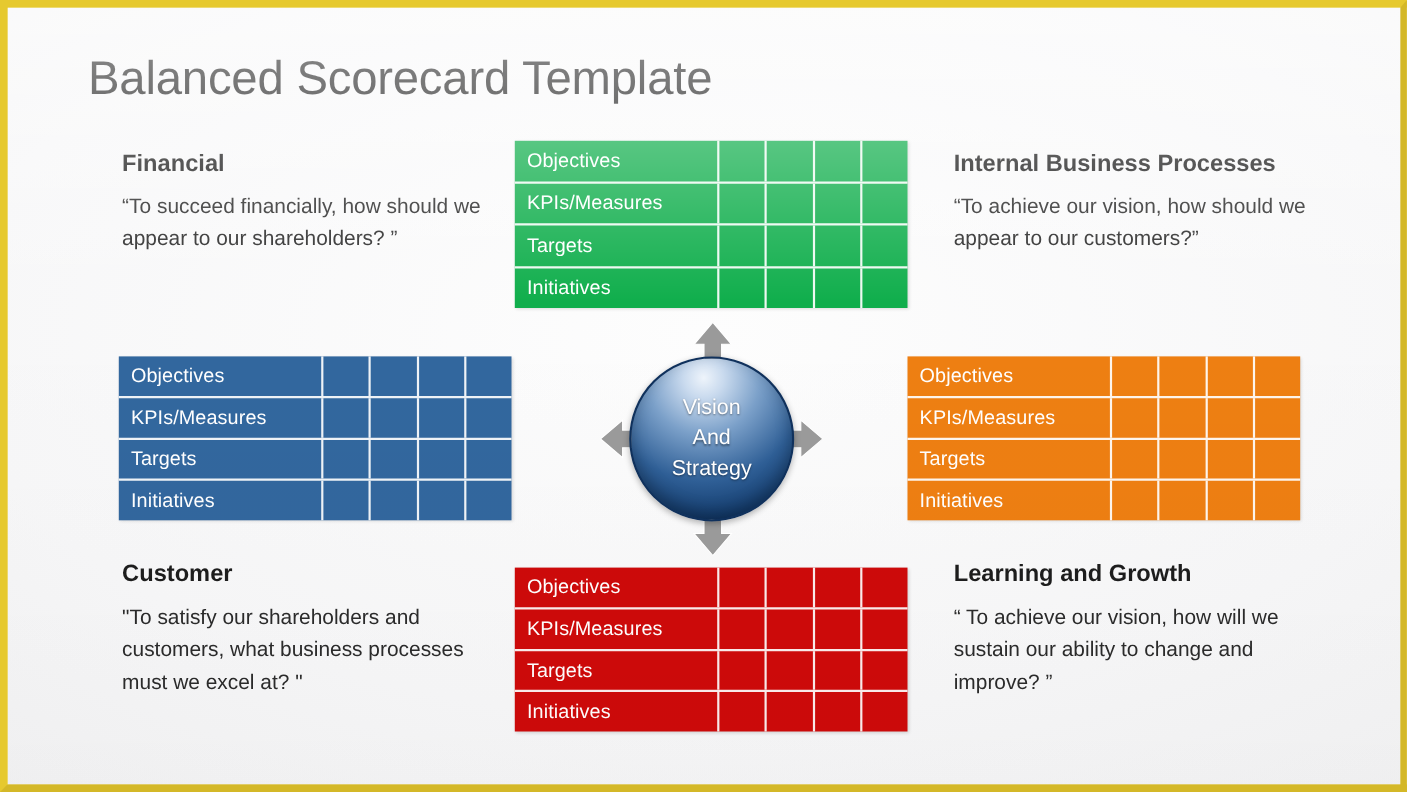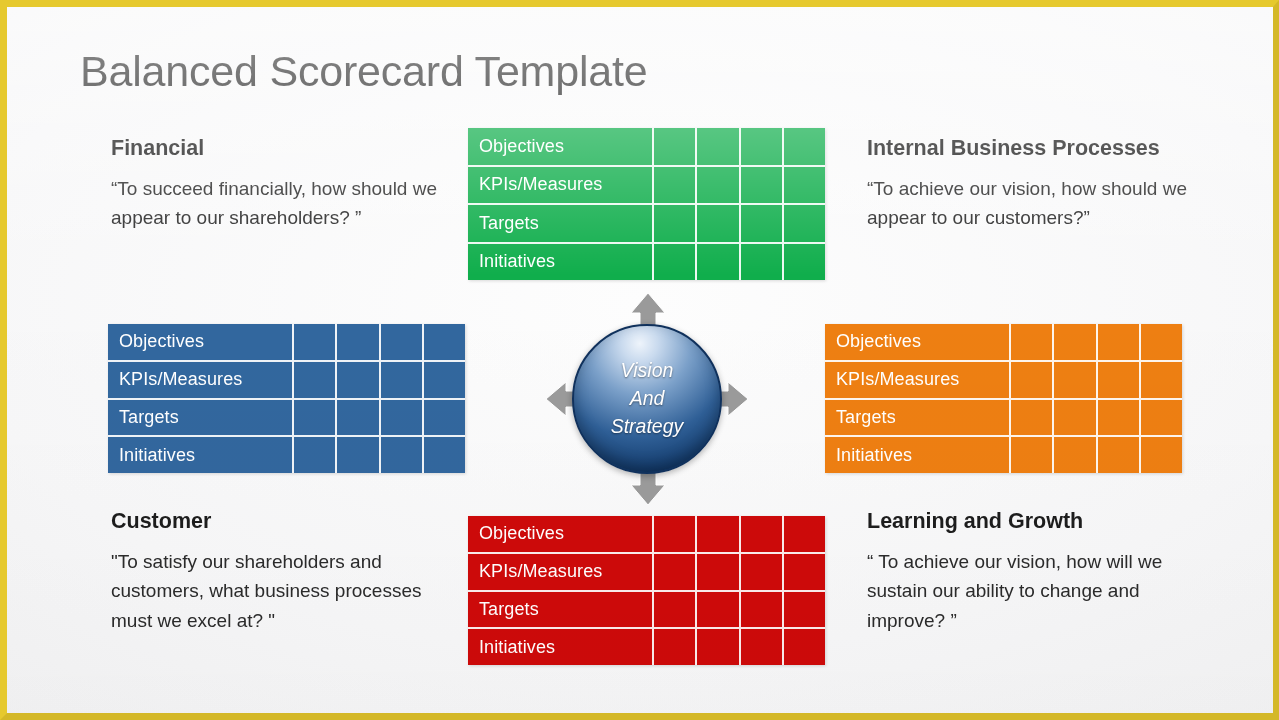--- a/index.html
+++ b/index.html
@@ -126,21 +126,20 @@
     --labelw: 184px;
   }
 
   
   #vision-hub {
     position: absolute;
     left: 537px;
     top: 284px;
     width: 206px;
     height: 216px;
-    font-style: italic;
   }
   #vision-circle {
     position: absolute;
     left: 50%;
     top: 50%;
     transform: translate(-50%, -50%);
     width: 150px;
     height: 150px;
     border-radius: 50%;
     background:

